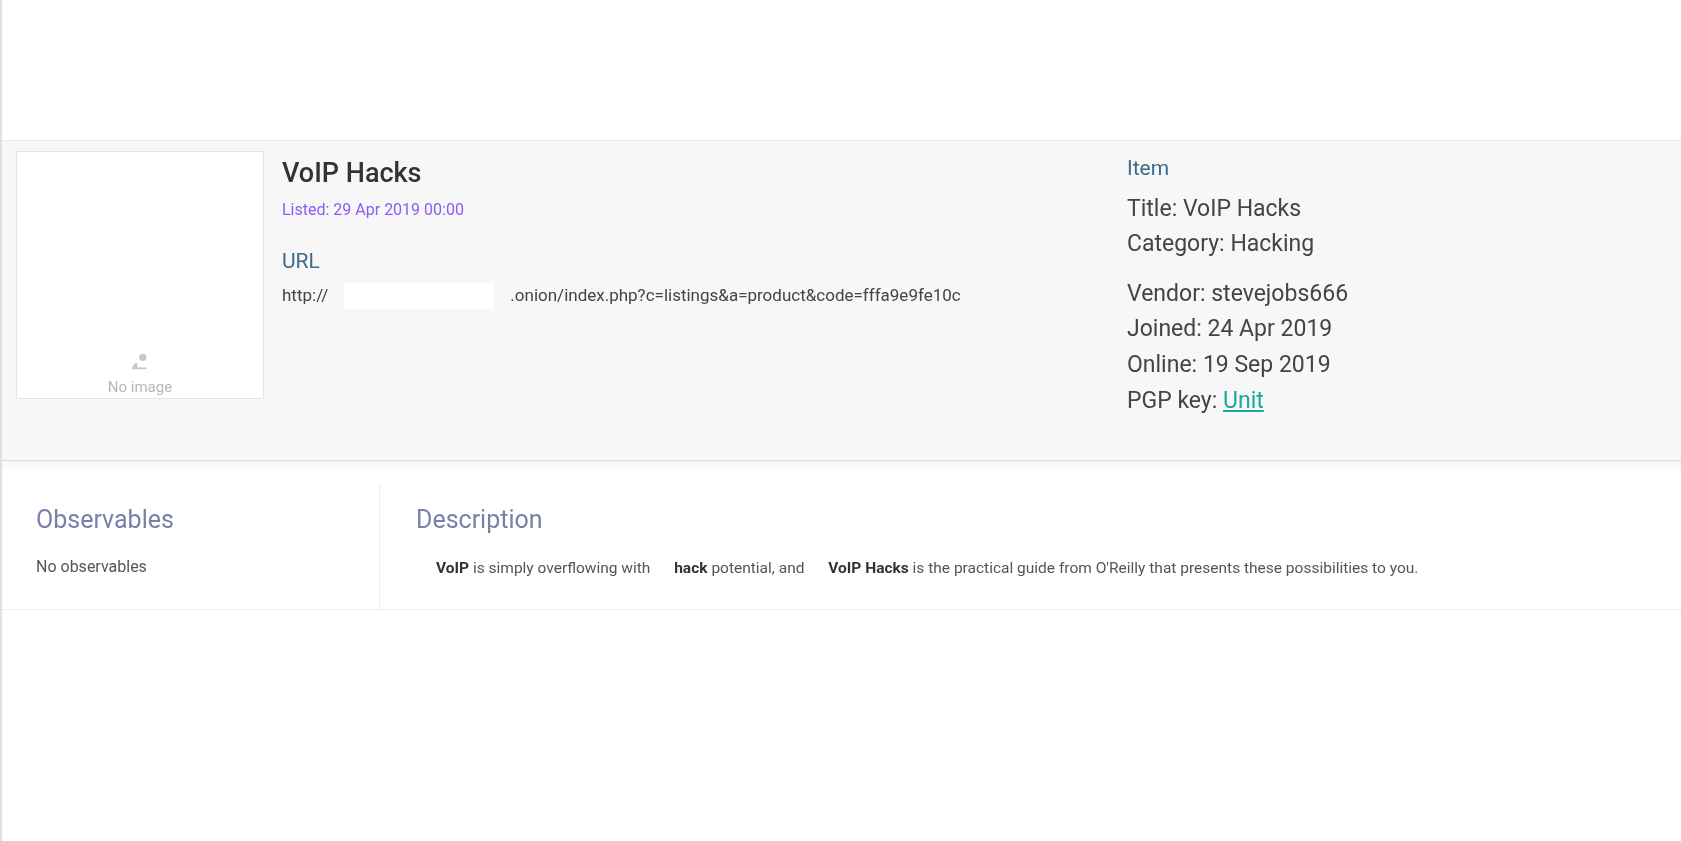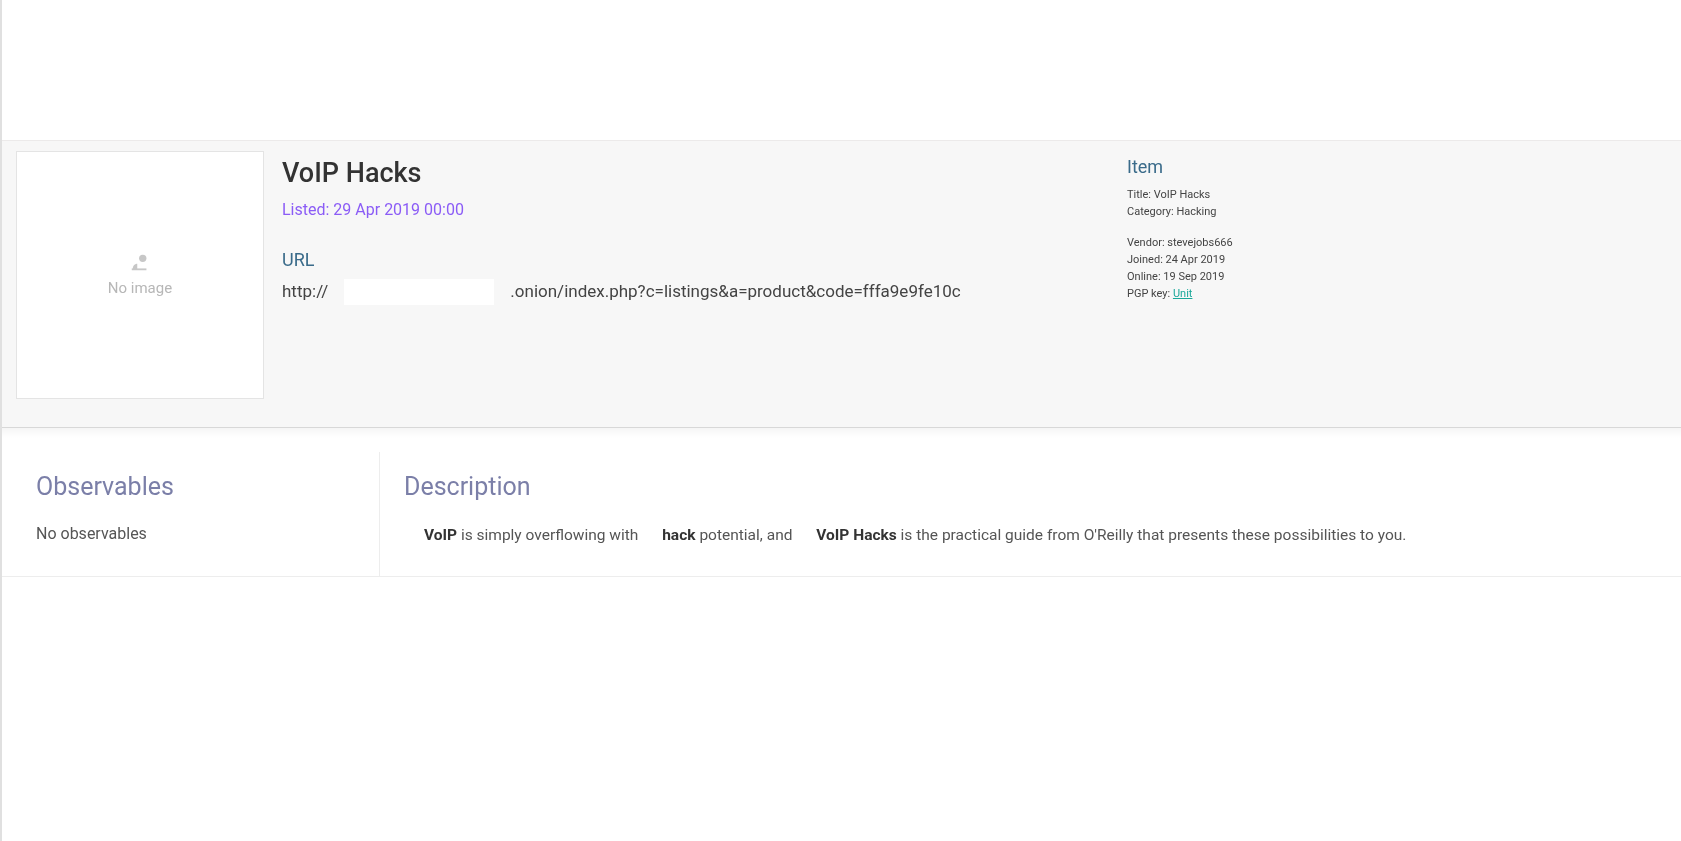--- a/index.html
+++ b/index.html
@@ -31,21 +31,21 @@
     gap: 18px;
   }
   .image-placeholder {
     width: 248px;
     height: 248px;
     background: #ffffff;
     border: 1px solid #e4e4e4;
     display: flex;
     flex-direction: column;
     align-items: center;
-    justify-content: center;
+    justify-content: flex-end;
     color: #b7b7b7;
     font-size: 15px;
     flex-shrink: 0;
   }
   .image-placeholder .ph-icon {
     width: 22px;
     height: 22px;
     margin-bottom: 4px;
     position: relative;
   }
@@ -64,21 +64,21 @@
     color: #333;
     margin-bottom: 4px;
   }
   .listed {
     color: #8b5cf6;
     font-size: 16px;
     margin-bottom: 24px;
   }
   .section-label {
     color: #3a6b8a;
-    font-size: 18px;
+    font-size: 21px;
     margin-bottom: 6px;
   }
   .url-row {
     display: flex;
     align-items: center;
     gap: 16px;
     color: #444;
     font-size: 17px;
     flex-wrap: wrap;
   }
@@ -95,36 +95,36 @@
     padding-top: 2px;
   }
   .right-col .section-label {
     margin-top: 0;
   }
   .right-col .block {
     margin-bottom: 14px;
   }
   .kv {
     color: #444;
-    font-size: 11px;
+    font-size: 23px;
     line-height: 1.55;
   }
   .pgp-link {
     color: #1aa89a;
     text-decoration: underline;
     cursor: pointer;
   }
   .divider-shadow {
     height: 10px;
     background: linear-gradient(to bottom, rgba(0,0,0,0.04), rgba(0,0,0,0));
   }
   .lower {
     display: flex;
     padding: 14px 10px 0 10px;
-    gap: 0;
+    gap: 12px;
     border-bottom: 1px solid #ededed;
   }
   .panel {
     background: #ffffff;
     padding: 16px 24px 28px 24px;
   }
   .panel-left {
     width: 368px;
     flex-shrink: 0;
     border-right: 1px solid #ededed;

